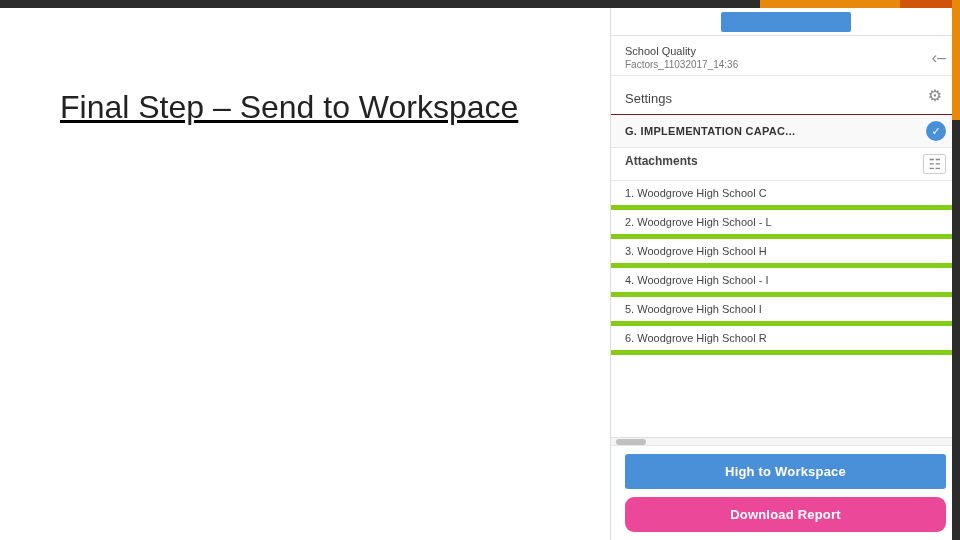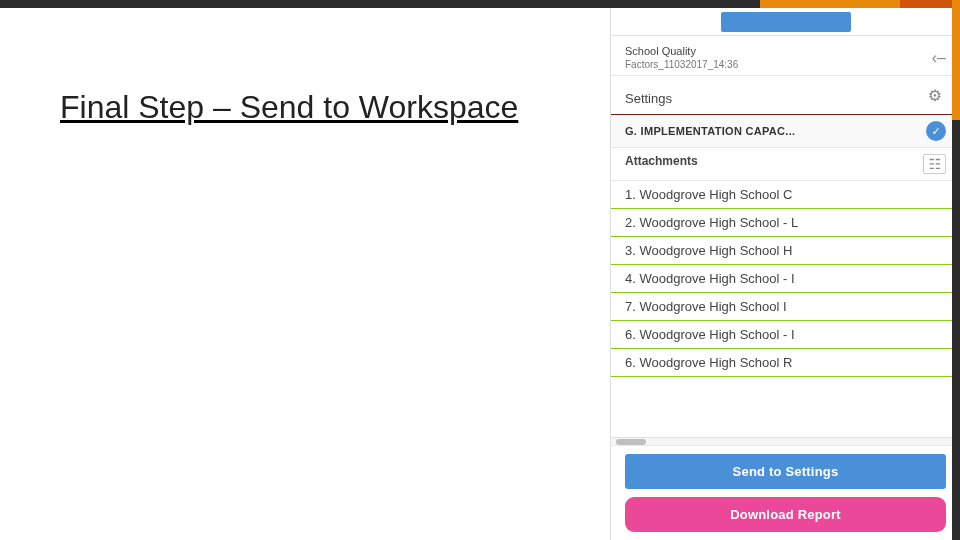--- a/index.html
+++ b/index.html
@@ -181,23 +181,23 @@
     }
 
     
     .attachment-list {
       flex: 1;
       overflow: hidden;
       position: relative;
     }
     .attachment-item {
       padding: 6px 14px;
-      font-size: 13px;
+      font-size: 11px;
       color: #444;
-      border-bottom: 1px solid #84cc16;
+      border-bottom: 5px solid #84cc16;
       white-space: nowrap;
       overflow: hidden;
       text-overflow: ellipsis;
     }
 
     
     .scroll-bar {
       position: absolute;
       right: 0;
       top: 0;
@@ -321,33 +321,32 @@
   <div class="attachments-header">
     <span class="attachments-label">Attachments</span>
     <span class="attachments-icon">☷</span>
   </div>
 
   <div class="attachment-list">
     <div class="attachment-item">1. Woodgrove High School  C</div>
     <div class="attachment-item">2. Woodgrove High School - L</div>
     <div class="attachment-item">3. Woodgrove High School  H</div>
     <div class="attachment-item">4. Woodgrove High School - I</div>
-    <div class="attachment-item">7. Woodgrove High School  I</div>
-    <div class="attachment-item">6. Woodgrove High School - I</div>
+    <div class="attachment-item">5. Woodgrove High School  I</div>
     <div class="attachment-item">6. Woodgrove High School  R</div>
     <div class="scroll-bar">
       <div class="scroll-thumb"></div>
     </div>
   </div>
 
   <div class="h-scroll">
     <div class="h-scroll-thumb"></div>
   </div>
 
   <div class="buttons-area">
-    <button class="btn-send">Send to Settings</button>
+    <button class="btn-send">High to Workspace</button>
     <button class="btn-download">Download Report</button>
   </div>
 </div>
 
 <div class="right-edge">
   <div class="right-edge-accent"></div>
 </div>
 
 </body></html>

